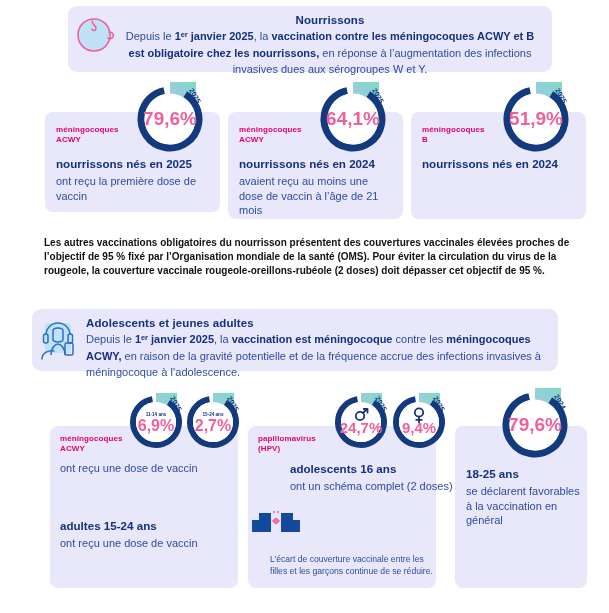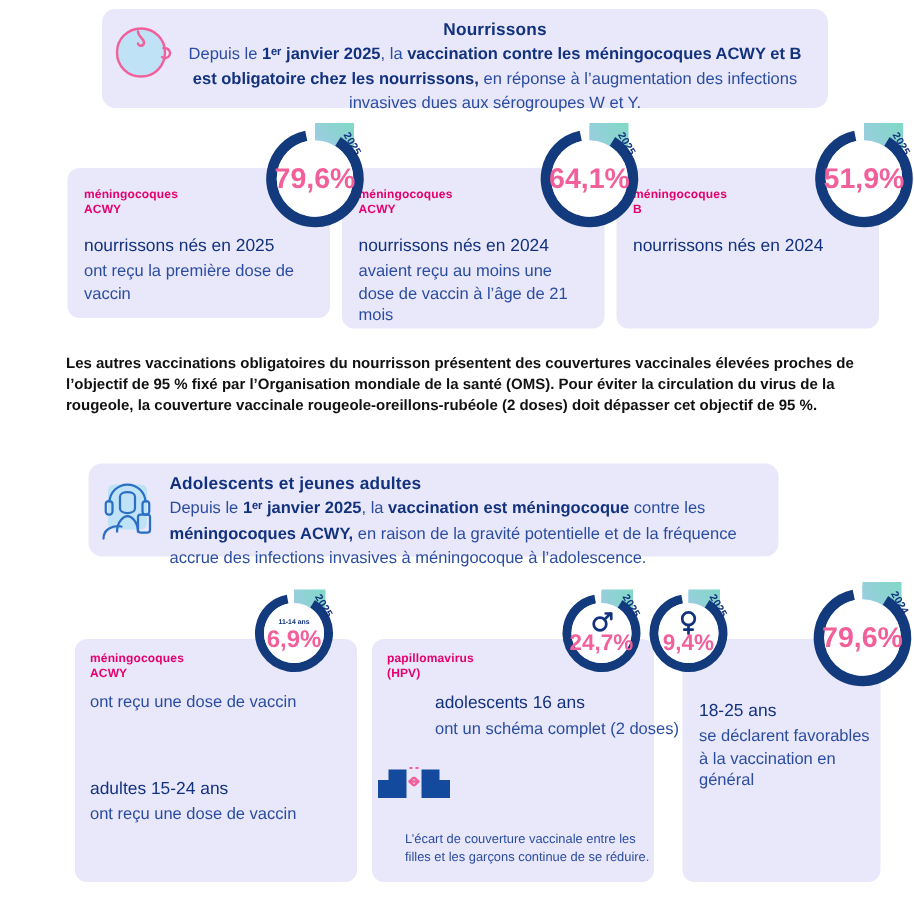--- a/index.html
+++ b/index.html
@@ -30,48 +30,48 @@
   .banner-title{
     font-size:11.5px;font-weight:bold;color:#12327e;
     margin:0 0 2px 0;letter-spacing:.1px;
   }
   .banner-body{
     font-size:11px;line-height:1.5;color:#2b4da0;margin:0;
   }
   .banner-body b{color:#12327e;}
 
   #banner-nourrissons{left:68px;top:6px;width:484px;height:66px;text-align:center;}
-  #banner-ados{left:59px;top:309px;width:460px;height:62px;justify-content:space-between;}
+  #banner-ados{left:32px;top:309px;width:526px;height:62px;justify-content:space-between;}
 
   
   .card{
     position:absolute;
     background:#e9e7fa;
     border-radius:8px;
   }
   .cat{
     position:absolute;
     font-size:8px;font-weight:bold;color:#e6006e;
     line-height:1.25;
     letter-spacing:.1px;
   }
   .headline{
-    font-size:11.6px;font-weight:normal;color:#12327e;
+    font-size:11.6px;font-weight:bold;color:#12327e;
     line-height:1.3;margin:0 0 3px 0;
   }
   .sub{
     font-size:11px;color:#2b4da0;line-height:1.32;margin:0;
     font-weight:normal;
   }
   .note{
     font-size:8.6px;color:#2b4da0;line-height:1.45;margin:12px;
   }
 
   
-  .donut{position:absolute;margin-left:40px;}
+  .donut{position:absolute;}
   .donut svg{display:block;overflow:visible;}
   .donut .pct{
     font-weight:bold;fill:#f2609b;
   }
   .donut .yearlabel{
     font-size:7px;font-weight:bold;fill:#12327e;
     letter-spacing:.2px;
   }
   .donut .agelabel{
     font-size:4.6px;font-weight:bold;fill:#12327e;
@@ -250,20 +250,37 @@
       <rect x="31" y="2" width="21" height="21" fill="url(#g4)"></rect>
       <path d="M31 3 A28 28 0 0 1 50.8 11.2 L31 31 Z" fill="url(#g4)"></path>
       <circle cx="31" cy="31" r="23" fill="none" stroke="#123a7c" stroke-width="6" stroke-dasharray="127 18" stroke-dashoffset="-9" transform="rotate(-80 31 31)"></circle>
       <circle cx="31" cy="31" r="20" fill="#ffffff"></circle>
       <text class="agelabel" x="31" y="25" text-anchor="middle" font-family="Liberation Sans, sans-serif">11-14 ans</text>
       <text class="pct" x="31" y="40" text-anchor="middle" font-size="16" font-family="Liberation Sans, sans-serif">6,9%</text>
       <text class="yearlabel" x="49" y="14" text-anchor="middle" font-size="6" font-family="Liberation Sans, sans-serif" transform="rotate(60 49 14)">2025</text>
     </svg>
   </div>
 
+  <div class="donut" style="left:182px;top:391px;">
+    <svg width="62" height="62" viewBox="0 0 62 62">
+      <defs>
+        <linearGradient id="g5" x1="0" y1="1" x2="1" y2="0">
+          <stop offset="0%" stop-color="#a9c6f0"></stop>
+            <stop offset="100%" stop-color="#7fd9c4"></stop>
+        </linearGradient>
+      </defs>
+      <rect x="31" y="2" width="21" height="21" fill="url(#g5)"></rect>
+      <path d="M31 3 A28 28 0 0 1 50.8 11.2 L31 31 Z" fill="url(#g5)"></path>
+      <circle cx="31" cy="31" r="23" fill="none" stroke="#123a7c" stroke-width="6" stroke-dasharray="127 18" stroke-dashoffset="-9" transform="rotate(-80 31 31)"></circle>
+      <circle cx="31" cy="31" r="20" fill="#ffffff"></circle>
+      <text class="agelabel" x="31" y="25" text-anchor="middle" font-family="Liberation Sans, sans-serif">15-24 ans</text>
+      <text class="pct" x="31" y="40" text-anchor="middle" font-size="16" font-family="Liberation Sans, sans-serif">2,7%</text>
+      <text class="yearlabel" x="49" y="14" text-anchor="middle" font-size="6" font-family="Liberation Sans, sans-serif" transform="rotate(60 49 14)">2025</text>
+    </svg>
+  </div>
 
   <div class="donut" style="left:330px;top:391px;">
     <svg width="62" height="62" viewBox="0 0 62 62">
       <defs>
         <linearGradient id="g6" x1="0" y1="1" x2="1" y2="0">
           <stop offset="0%" stop-color="#a9c6f0"></stop>
             <stop offset="100%" stop-color="#7fd9c4"></stop>
         </linearGradient>
       </defs>
       <rect x="31" y="2" width="21" height="21" fill="url(#g6)"></rect>

